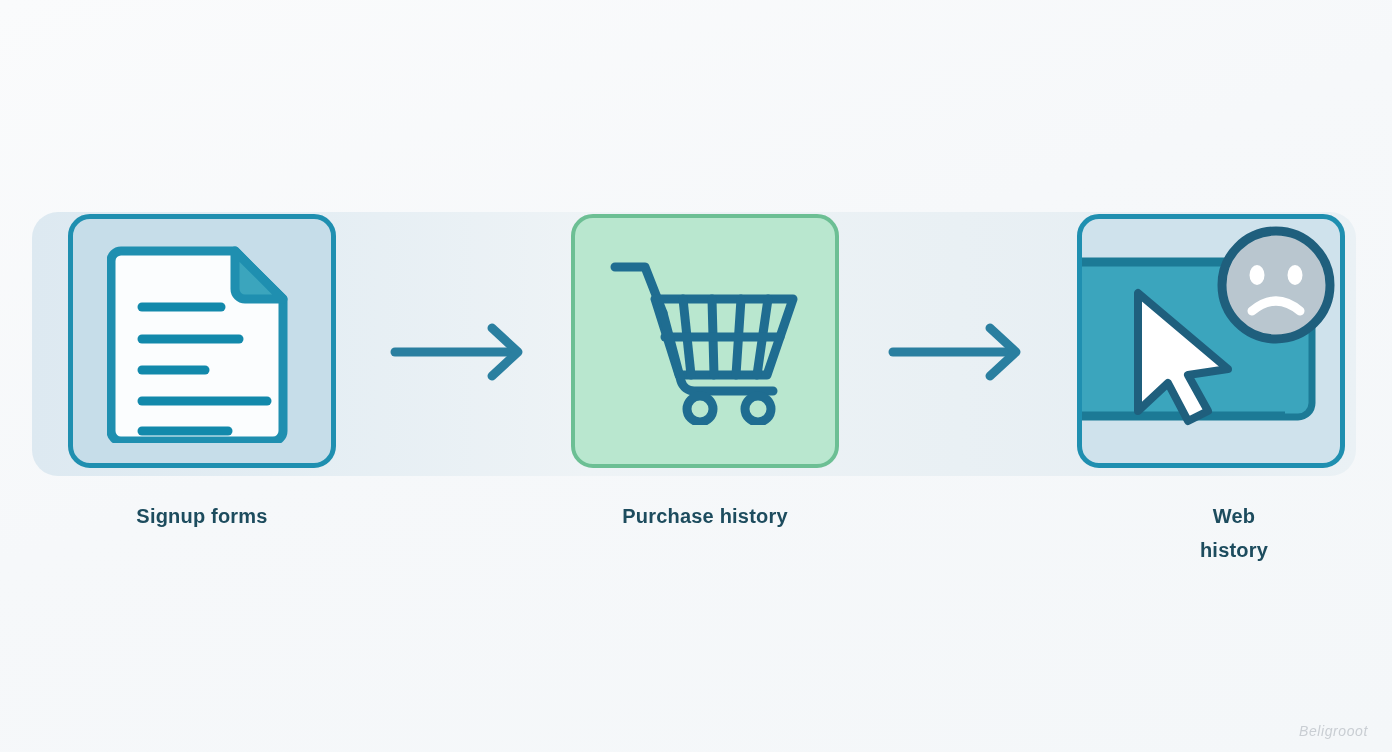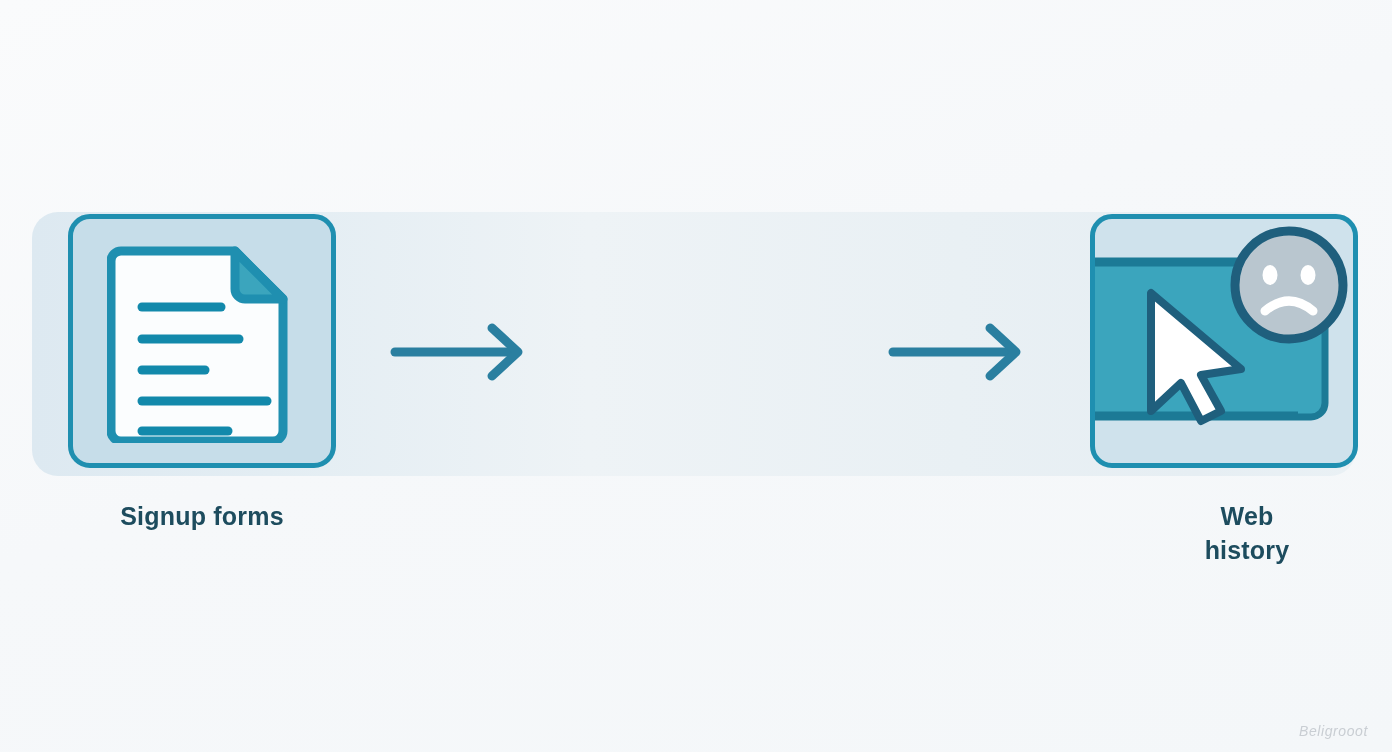--- a/index.html
+++ b/index.html
@@ -51,21 +51,21 @@
   .step {
     position: absolute;
     top: 214px;
     width: 268px;
     display: flex;
     flex-direction: column;
     align-items: center;
   }
   .step-1 { left: 68px; }
   .step-2 { left: 571px; }
-  .step-3 { left: 1077px; margin-left: 13px; }
+  .step-3 { left: 1077px; }
 
   .card {
     position: relative;
     width: 268px;
     height: 254px;
     border-radius: 22px;
     box-sizing: border-box;
     display: flex;
     align-items: center;
     justify-content: center;
@@ -84,21 +84,21 @@
     overflow: hidden;
   }
 
   .card-svg { display: block; }
 
   .caption {
     margin-top: 31px;
     width: 268px;
     text-align: center;
     font-family: "Liberation Sans", sans-serif;
-    font-size: 25px;
+    font-size: 20px;
     font-weight: bold;
     line-height: 34px;
     color: #1d4c5e;
     letter-spacing: 0.2px;
   }
   .caption-narrow { width: 175px; margin-left: 46px; }
 
   
   .arrow {
     position: absolute;
@@ -157,20 +157,47 @@
 
     <div class="arrow arrow-1">
       <svg width="150" height="60" viewBox="0 0 150 60">
         <g stroke="#2a7fa0" stroke-width="9" stroke-linecap="round" fill="none">
           <line x1="8" y1="30" x2="128" y2="30"></line>
           <polyline points="105,6 131,30 105,54" stroke-linejoin="round"></polyline>
         </g>
       </svg>
     </div>
 
+    <div class="step step-2">
+      <div class="card card-green">
+        <span>
+          <svg class="card-svg" width="196" height="168" viewBox="0 0 196 168">
+            <g fill="none" stroke="#1f6d91" stroke-width="9" stroke-linecap="round" stroke-linejoin="round">
+
+              <path d="M8 10 H38 L56 56"></path>
+
+              <path d="M48 42 H186 L160 118 H72 Z"></path>
+
+              <line x1="76" y1="42" x2="84" y2="118"></line>
+              <line x1="105" y1="42" x2="107" y2="118"></line>
+              <line x1="134" y1="42" x2="129" y2="118"></line>
+              <line x1="161" y1="42" x2="150" y2="118"></line>
+
+              <line x1="58" y1="80" x2="173" y2="80"></line>
+
+              <path d="M56 56 L74 124 a14 14 0 0 0 13 10 H166"></path>
+            </g>
+
+            <circle cx="93" cy="152" r="13" fill="none" stroke="#1f6d91" stroke-width="9"></circle>
+            <circle cx="151" cy="152" r="13" fill="none" stroke="#1f6d91" stroke-width="9"></circle>
+          </svg>
+        </span>
+      </div>
+      <div class="caption">Purchase history</div>
+    </div>
 
     <div class="arrow arrow-2">
       <svg width="150" height="60" viewBox="0 0 150 60">
         <g stroke="#2a7fa0" stroke-width="9" stroke-linecap="round" fill="none">
           <line x1="8" y1="30" x2="128" y2="30"></line>
           <polyline points="105,6 131,30 105,54" stroke-linejoin="round"></polyline>
         </g>
       </svg>
     </div>
 

